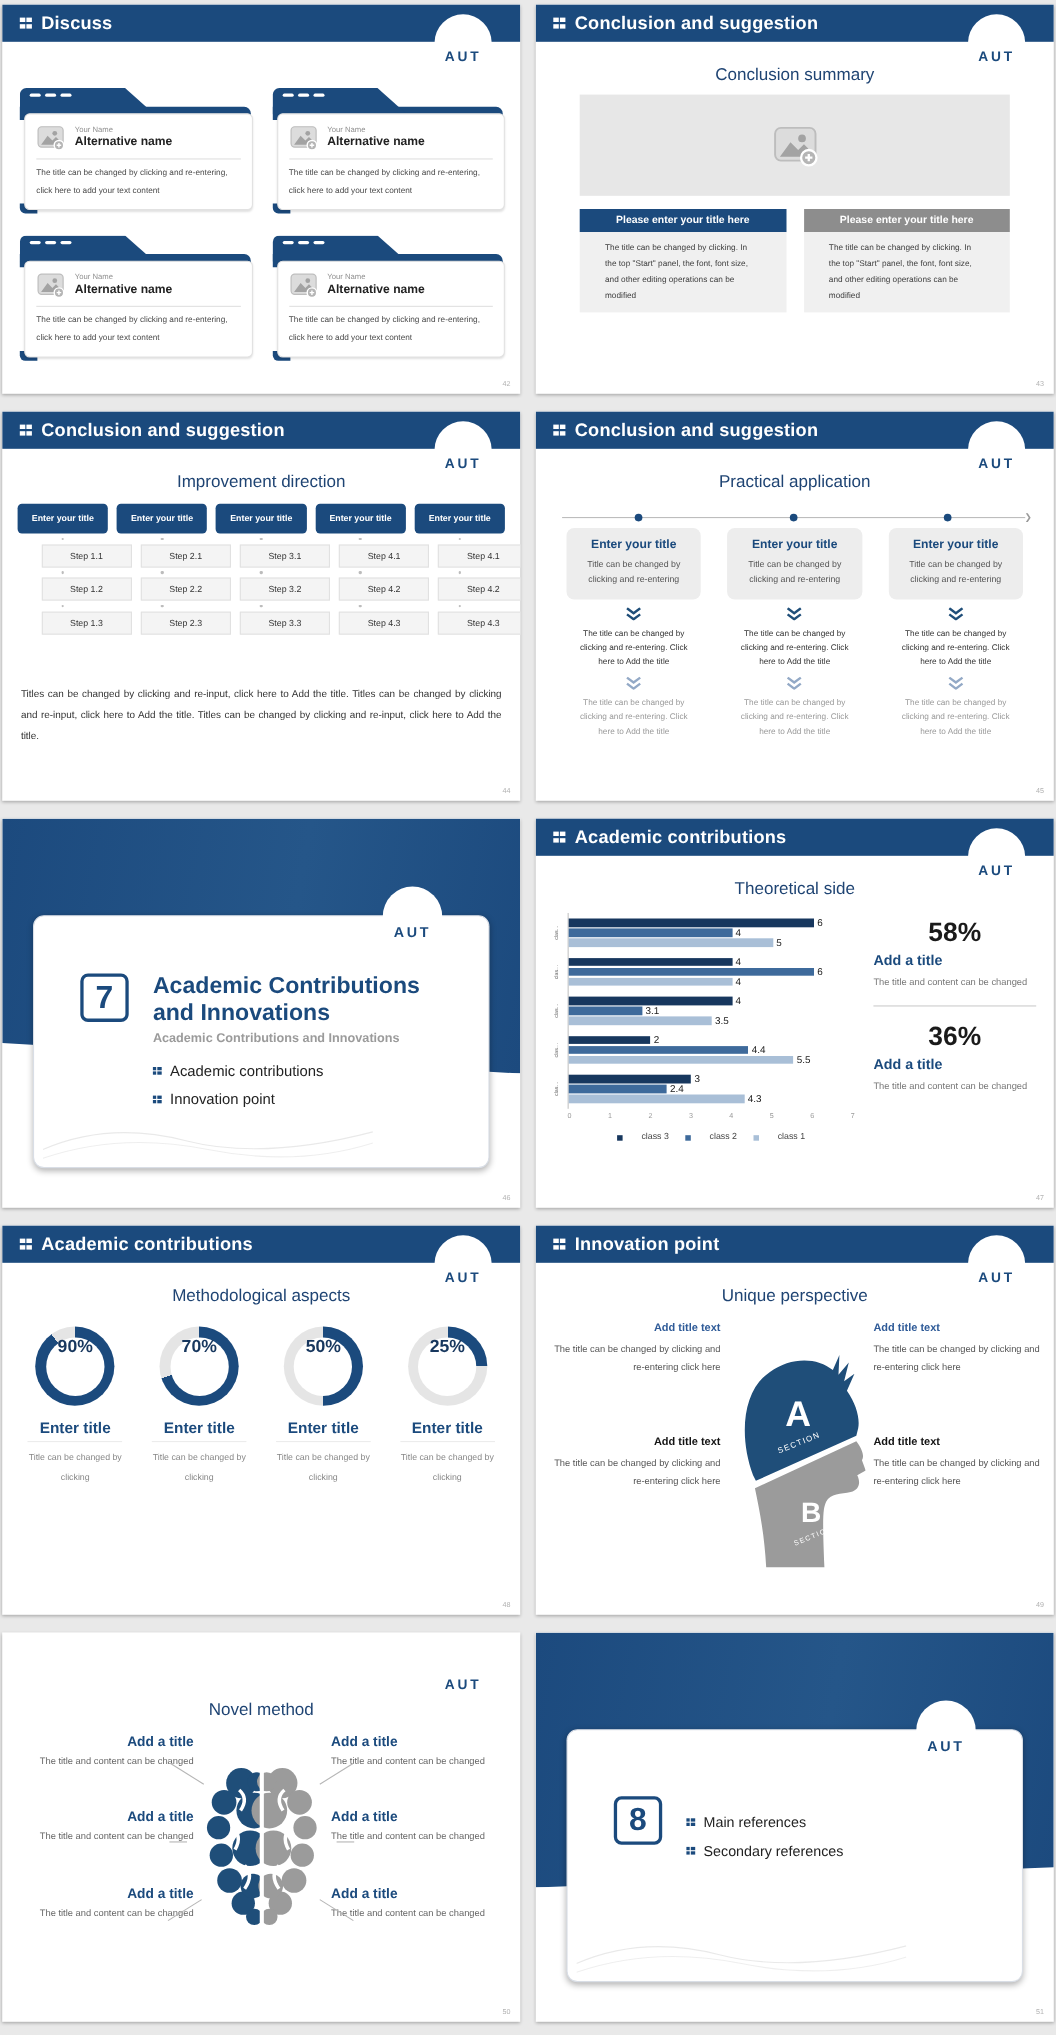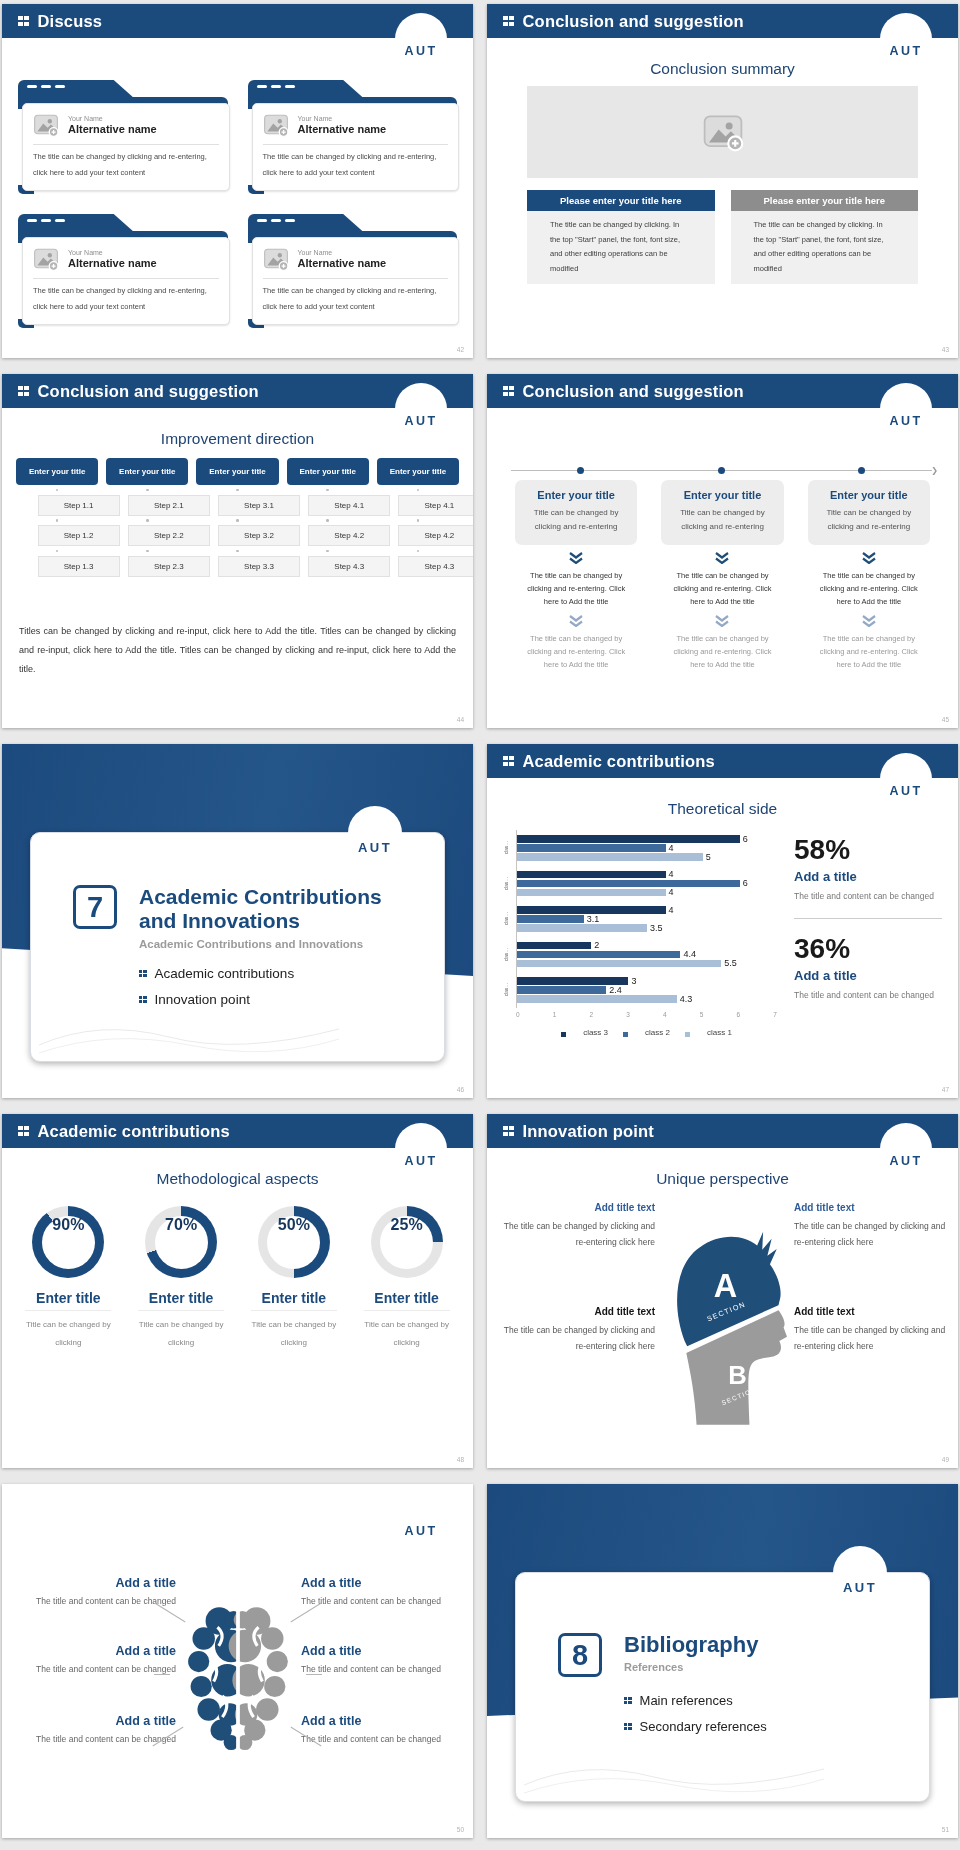--- a/index.html
+++ b/index.html
@@ -80,21 +80,21 @@
   .bar-plot{flex:1;border-left:1px solid #c4c4c4;}
   .bar-group{padding:3.5px 0;}
   .bar-row{display:flex;align-items:center;height:7.5px;margin:1.5px 0;}
   .bar{height:100%;}
   .bar-val{font-size:9px;color:#1a1a1a;margin-left:3px;}
   .bar-ticks{display:flex;justify-content:space-between;margin-left:11px;font-size:6.5px;color:#9a9a9a;padding-top:3px;}
   .legend{display:flex;justify-content:center;gap:15px;margin-top:10px;margin-left:11px;}
   .lg-item{display:flex;align-items:flex-end;gap:17px;font-size:8px;color:#444;}
   .lg-sq{width:5px;height:5px;display:inline-block;}
   .stats{position:absolute;left:307px;top:90px;width:148px;}
-  .stat-pct{font-size:28px;font-weight:bold;color:#1a1a1a;}
+  .stat-pct{font-size:24px;font-weight:bold;color:#1a1a1a;text-align:center;}
   .stat-t{font-size:13px;font-weight:bold;color:#1b4a7d;margin-top:3px;}
   .stat-b{font-size:8.5px;color:#777;line-height:2;margin-top:4px;}
   .stat-div{border-top:1px solid #ccc;margin:13px 0 14px 0;}
   
   .donuts{position:absolute;top:92px;left:10px;right:10px;display:flex;justify-content:space-around;}
   .donut-item{width:100px;display:flex;flex-direction:column;align-items:center;text-align:center;}
   .donut-ring{width:72px;height:72px;border-radius:50%;position:relative;}
   .donut-hole{position:absolute;inset:9.5px;background:#fff;border-radius:50%;display:flex;align-items:flex-start;justify-content:center;}
   .donut-pct{font-size:16px;font-weight:bold;color:#17375e;}
   .donut-title{font-size:14px;font-weight:bold;color:#1b4a7d;margin-top:12px;padding-bottom:4px;border-bottom:1px solid #ececec;width:86%;}
@@ -349,20 +349,21 @@
           <i></i>
           <i></i>
           <i></i>
           <i></i>
         </span>
       <span class="hdr-title">Conclusion and suggestion</span>
     </div>
     <div class="logo">
         <span class="logo-text">AUT</span>
       </div>
+    <div class="stitle">Practical application</div>
     <div class="tl-line"></div>
     <span class="tl-arrow">❯</span>
     <div class="tl-dot" style="left:90px"></div>
     <div class="tl-dot" style="left:231px"></div>
     <div class="tl-dot" style="left:371px"></div>
     <div class="pcols">
       <div class="pcol">
         <div class="pbox">
           <div class="pbox-t">Enter your title</div>
           <div class="pbox-s">Title can be changed by clicking and re-entering</div>
@@ -681,20 +682,21 @@
       <text x="92" y="202" font-size="30" font-weight="bold" fill="#fff" text-anchor="middle" font-family="Liberation Sans, sans-serif">B</text>
       <text x="95" y="219" font-size="7.5" fill="#fff" text-anchor="middle" letter-spacing="1.5" transform="rotate(-22 95 219)" font-family="Liberation Sans, sans-serif">SECTION</text>
     </svg>
     <span class="pg">49</span>
   </div>
 
   <div class="slide">
     <div class="logo">
         <span class="logo-text">AUT</span>
       </div>
+    <div class="stitle" style="top:62px">Novel method</div>
     <div class="nb left" style="top:92px">
       <div class="t">Add a title</div>
       <div class="b">The title and content can be changed</div>
     </div>
     <div class="nb left" style="top:160px">
       <div class="t">Add a title</div>
       <div class="b">The title and content can be changed</div>
     </div>
     <div class="nb left" style="top:230px">
       <div class="t">Add a title</div>
@@ -761,24 +763,20 @@
   <div class="slide">
     <div class="sec-bg" style="clip-path:polygon(0 0,100% 0,100% 92%,0 100%)">
       <div class="bld" style="left:150px;top:110px;width:230px;height:60px"></div>
       <div class="bld" style="left:50px;top:145px;width:60px;height:55px"></div>
     </div>
     <div class="sec-card">
       <div class="sec-logo"></div>
       <div class="sec-logo-text">AUT</div>
       <div class="sec-inner" style="top:60px">
         <div class="numbox">8</div>
-        <div>
-          <div class="sec-title" style="font-size:22px">Bibliography</div>
-          <div class="sec-sub" style="margin-top:3px;font-size:11px">References</div>
-        </div>
         <div class="sec-bullets">
           <div class="sec-bullet" style="font-size:13px">
             <span class="sq4 nv">
                 <i></i>
                 <i></i>
                 <i></i>
                 <i></i>
               </span>
             <span>Main references</span>
           </div>

